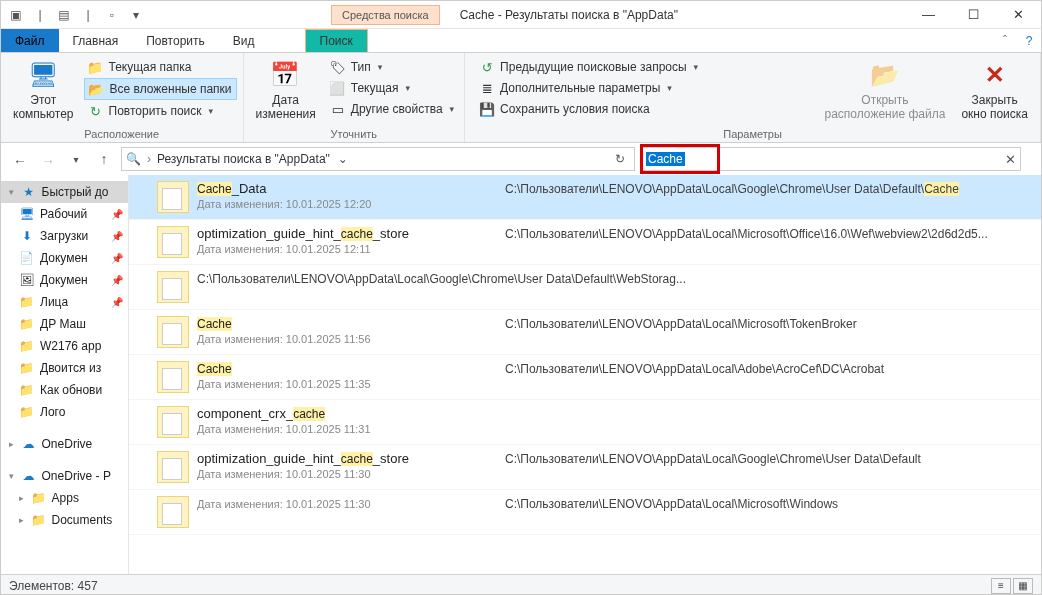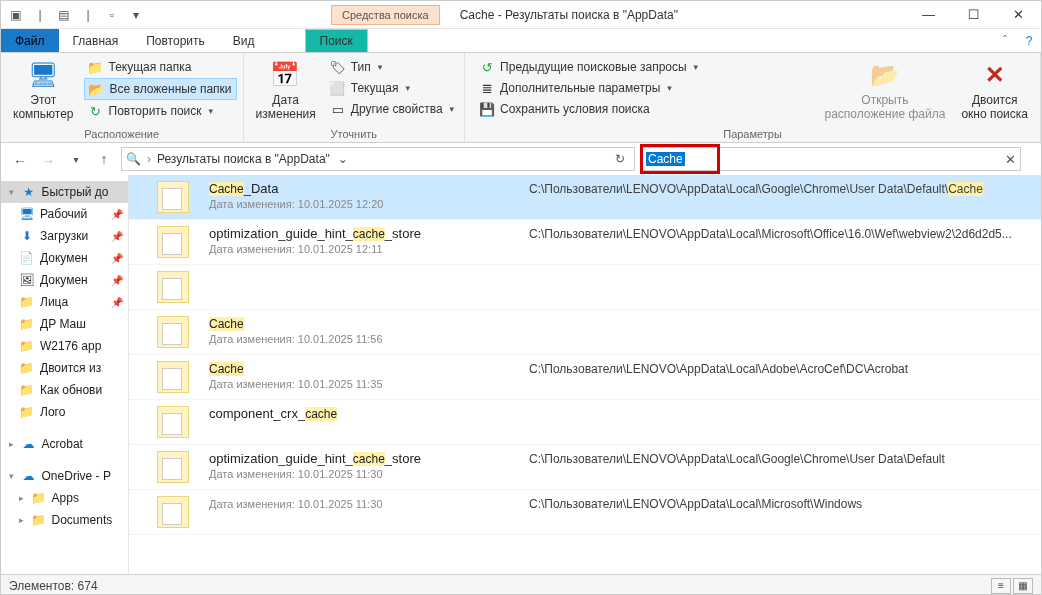--- a/index.html
+++ b/index.html
@@ -52,21 +52,21 @@
 .main { display:flex; height: calc(595px - 28px - 24px - 90px - 32px - 22px); }
 .nav { width:128px; border-right:1px solid #e5e5e5; overflow:hidden; background:#fff; padding-top:6px; }
 .nav .item { display:flex; align-items:center; gap:5px; padding:3px 4px 3px 18px; font-size:12px; color:#222; white-space:nowrap; position:relative;}
 .nav .item.top { padding-left:8px; }
 .nav .item .ico { width:16px; height:16px; display:inline-flex; align-items:center; justify-content:center; font-size:12px; }
 .nav .item .pin { margin-left:auto; color:#777; font-size:10px; }
 .nav .item.sel { background:#d8d8d8; }
 .nav .sep { height:10px; }
 
 .results { flex:1; overflow-y:auto; background:#fff; }
-.resrow { display:flex; align-items:flex-start; padding:6px 10px 6px 28px; gap:20px; border-bottom:1px solid #f4f4f4; }
+.resrow { display:flex; align-items:flex-start; padding:6px 10px 6px 28px; gap:8px; border-bottom:1px solid #f4f4f4; }
 .resrow.sel { background:#cce8ff; }
 .resrow .fico { width:32px; height:32px; background:#fff3c4; border:1px solid #e8d77a; position:relative; flex-shrink:0; }
 .resrow .fico::after { content:""; position:absolute; left:4px; top:6px; width:18px; height:20px; background:#fff; border:1px solid #ccc; }
 .resrow .meta { width:300px; }
 .resrow .name { font-size:13px; color:#222; }
 .resrow .date { font-size:11px; color:#888; margin-top:2px; }
 .resrow .path { flex:1; font-size:12px; color:#404040; padding-top:1px; word-break:break-all; }
 .hl { background:#fff2a8; }
 
 
@@ -186,21 +186,21 @@
           </div>
       </div>
       <div style="flex:1"></div>
       <div class="rb-bigbtn" style="opacity:.55">
         <div class="ico">📂</div>
         <span style="white-space:pre-line">Открыть
 расположение файла</span>
       </div>
       <div class="rb-bigbtn">
         <div class="ico red">✕</div>
-        <span style="white-space:pre-line">Двоится
+        <span style="white-space:pre-line">Закрыть
 окно поиска</span>
       </div>
     </div>
     <div class="label">Параметры</div>
   </div>
 </div>
 
 <div class="addrrow">
   <div class="navbtn">←</div>
   <div class="navbtn" style="opacity:.4">→</div>
@@ -270,21 +270,21 @@
         <span>Как обнови</span>
       </div>
     <div class="item">
         <span class="ico folder-y">📁</span>
         <span>Лого</span>
       </div>
     <div class="sep"></div>
     <div class="item top">
         <span style="color:#888;font-size:9px;margin-right:2px">▸</span>
         <span class="ico blue">☁</span>
-        <span>Acrobat</span>
+        <span>OneDrive</span>
       </div>
     <div class="sep"></div>
     <div class="item top">
         <span style="color:#888;font-size:9px;margin-right:2px">▾</span>
         <span class="ico blue">☁</span>
         <span>OneDrive - P</span>
       </div>
     <div class="item">
         <span style="color:#888;font-size:9px;margin-right:2px">▸</span>
         <span class="ico folder-y">📁</span>
@@ -309,40 +309,43 @@
       <div class="resrow">
         <div class="fico"></div>
         <div class="meta">
           <div class="name">optimization_guide_hint_<span class="hl">cache</span>_store</div>
           <div class="date">Дата изменения: 10.01.2025 12:11</div>
         </div>
         <div class="path">C:\Пользователи\LENOVO\AppData\Local\Microsoft\Office\16.0\Wef\webview2\2d6d2d5...</div>
       </div>
       <div class="resrow">
         <div class="fico"></div>
+        <div class="path">C:\Пользователи\LENOVO\AppData\Local\Google\Chrome\User Data\Default\WebStorag...</div>
       </div>
       <div class="resrow">
         <div class="fico"></div>
         <div class="meta">
           <div class="name"><span class="hl">Cache</span></div>
           <div class="date">Дата изменения: 10.01.2025 11:56</div>
         </div>
+        <div class="path">C:\Пользователи\LENOVO\AppData\Local\Microsoft\TokenBroker</div>
       </div>
       <div class="resrow">
         <div class="fico"></div>
         <div class="meta">
           <div class="name"><span class="hl">Cache</span></div>
           <div class="date">Дата изменения: 10.01.2025 11:35</div>
         </div>
         <div class="path">C:\Пользователи\LENOVO\AppData\Local\Adobe\AcroCef\DC\Acrobat</div>
       </div>
       <div class="resrow">
         <div class="fico"></div>
         <div class="meta">
           <div class="name">component_crx_<span class="hl">cache</span></div>
+          <div class="date">Дата изменения: 10.01.2025 11:31</div>
         </div>
       </div>
       <div class="resrow">
         <div class="fico"></div>
         <div class="meta">
           <div class="name">optimization_guide_hint_<span class="hl">cache</span>_store</div>
           <div class="date">Дата изменения: 10.01.2025 11:30</div>
         </div>
         <div class="path">C:\Пользователи\LENOVO\AppData\Local\Google\Chrome\User Data\Default</div>
       </div>
@@ -350,18 +353,18 @@
         <div class="fico"></div>
         <div class="meta">
           <div class="date">Дата изменения: 10.01.2025 11:30</div>
         </div>
         <div class="path">C:\Пользователи\LENOVO\AppData\Local\Microsoft\Windows</div>
       </div>
     </div>
 </div>
 
 <div class="status">
-  <span>Элементов: 674</span>
+  <span>Элементов: 457</span>
   <div class="views">
     <div>≡</div>
     <div>▦</div>
   </div>
 </div>
 
 </body></html>

